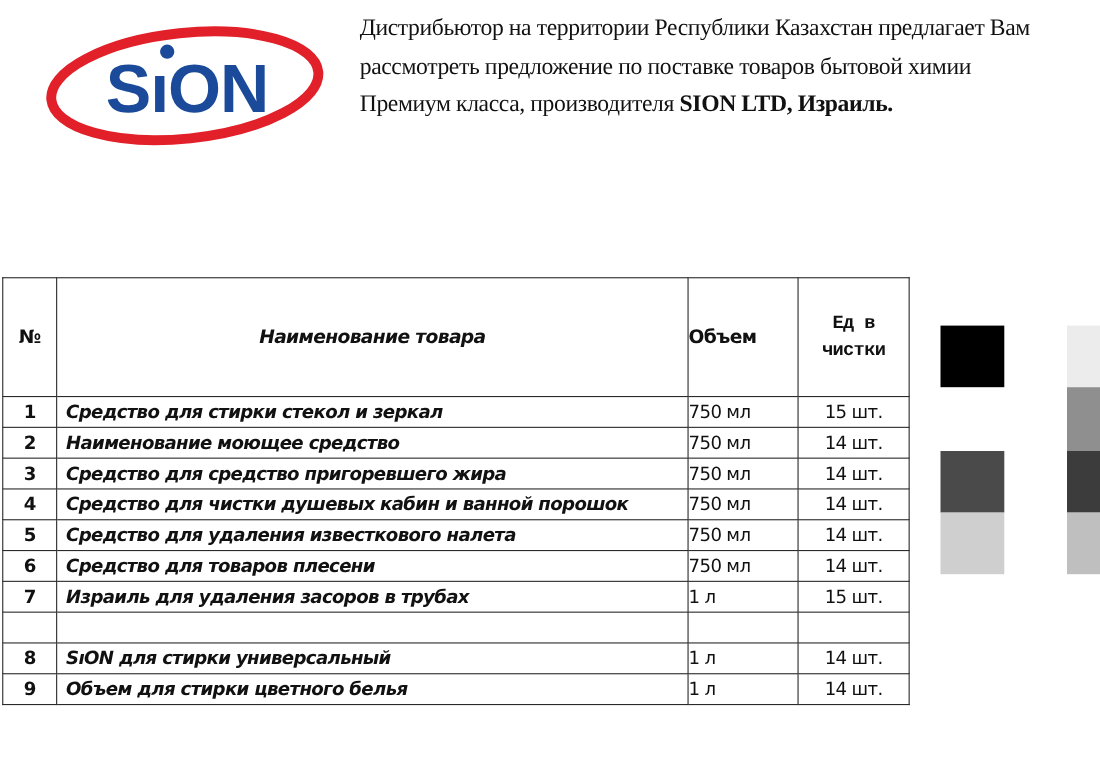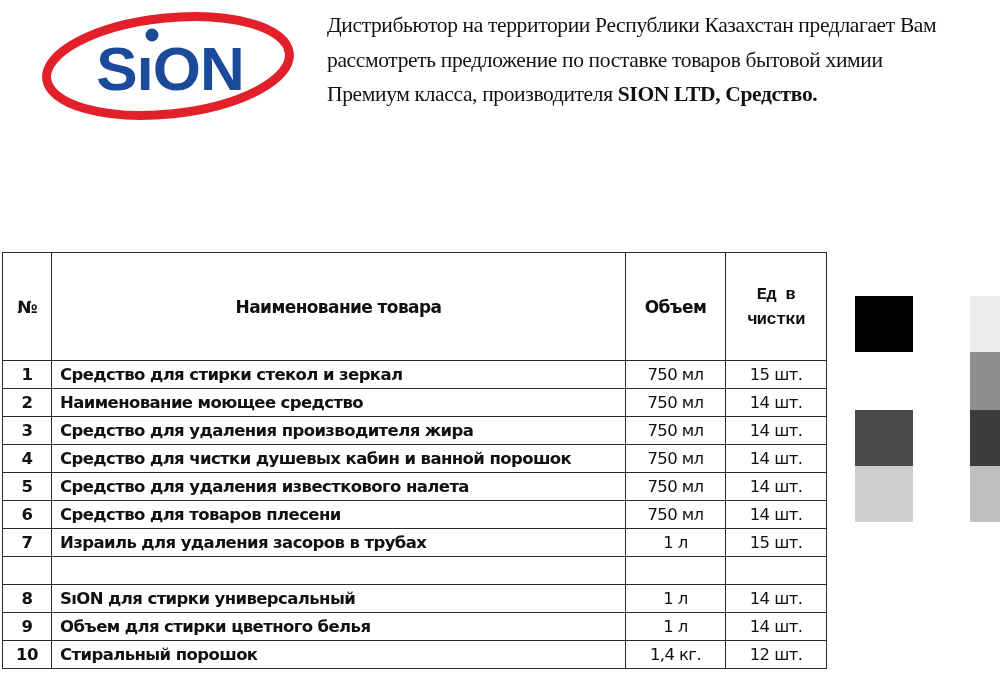--- a/index.html
+++ b/index.html
@@ -1,42 +1,42 @@
 <!DOCTYPE html>
 <html><head>
 <meta charset="utf-8">
 <style>
   html, body { margin: 0; padding: 0; }
   body {
     width: 1000px; height: 695px; position: relative; overflow: hidden;
     background: #ffffff; color: #111;
     font-family: "DejaVu Sans", sans-serif;
   }
-  .logo { position: absolute; left: 40px; top: 8px; width: 270px; height: 118px; }
+  .logo { position: absolute; left: 40px; top: 20px; width: 270px; height: 118px; }
   .intro {
     position: absolute; left: 327px; top: 8px; width: 680px;
     font-family: "Liberation Serif", serif; font-size: 21.5px; line-height: 34.5px;
     color: #111; letter-spacing: -0.35px;
   }
   .intro .line { display: block; white-space: nowrap; }
   .intro b { font-weight: bold; }
 
   .tbl {
     position: absolute; left: 2px; top: 252px; border-collapse: collapse;
     font-family: "DejaVu Sans", sans-serif;
   }
   .tbl td, .tbl th {
     border: 1.4px solid #2a2a2a; padding: 0; height: 27px;
     font-size: 16.5px; line-height: 16px; letter-spacing: -0.6px;
   }
   .tbl th { height: 107px; font-weight: bold; font-size: 17px; }
   .c-no { width: 48px; text-align: center; font-weight: bold; }
-  .c-name { width: 565px; text-align: left; font-weight: bold; padding-left: 8px !important; }
+  .c-name { width: 565px; text-align: left; font-weight: bold; padding-left: 8px !important; font-style: italic; }
   .tbl th.c-name { text-align: center; padding-left: 0 !important; }
-  .c-vol { width: 99px; text-align: center; font-weight: normal; }
+  .c-vol { width: 99px; text-align: left; font-weight: normal; }
   .c-box { width: 100px; text-align: center; font-weight: normal; }
   .tbl th.c-vol, .tbl th.c-box { font-weight: bold; }
   .tbl th.c-box { line-height: 25px; font-family: Liberation Mono, monospace; }
   .tbl tr.empty td { height: 27px; }
 
   .sw { position: absolute; }
 </style>
 </head>
 <body>
 
@@ -45,21 +45,21 @@
     <ellipse cx="128" cy="58" rx="122" ry="48" fill="none" stroke="#e2202a" stroke-width="9" transform="rotate(-6 128 58)"></ellipse>
     <ellipse cx="128" cy="58" rx="112" ry="40" fill="#ffffff" transform="rotate(-6 128 58)"></ellipse>
     <text x="130" y="82" text-anchor="middle" font-family="Liberation Sans, sans-serif" font-weight="bold" font-size="62" fill="#1b4a9a" letter-spacing="-1">SıON</text>
     <circle cx="112" cy="27" r="7.5" fill="#1b4a9a" stroke="#ffffff" stroke-width="2"></circle>
   </svg>
 </div>
 
 <div class="intro">
   <span class="line">Дистрибьютор на территории Республики Казахстан предлагает Вам</span>
   <span class="line">рассмотреть предложение по поставке товаров бытовой химии</span>
-  <span class="line"><span>Премиум класса,  производителя </span><b>SION LTD, Средство.</b></span>
+  <span class="line"><span>Премиум класса,  производителя </span><b>SION LTD, Израиль.</b></span>
 </div>
 
 <table class="tbl" id="product-table">
   <thead>
     <tr>
       <th class="c-no">№</th>
       <th class="c-name">Наименование товара</th>
       <th class="c-vol">Объем</th>
       <th class="c-box"><span>Ед в</span><br><span>чистки</span></th>
     </tr>
@@ -72,21 +72,21 @@
         <td class="c-box">15 шт.</td>
       </tr>
       <tr>
         <td class="c-no">2</td>
         <td class="c-name">Наименование моющее средство</td>
         <td class="c-vol">750 мл</td>
         <td class="c-box">14 шт.</td>
       </tr>
       <tr>
         <td class="c-no">3</td>
-        <td class="c-name">Средство для удаления производителя жира</td>
+        <td class="c-name">Средство для средство пригоревшего жира</td>
         <td class="c-vol">750 мл</td>
         <td class="c-box">14 шт.</td>
       </tr>
       <tr>
         <td class="c-no">4</td>
         <td class="c-name">Средство для чистки душевых кабин и ванной порошок</td>
         <td class="c-vol">750 мл</td>
         <td class="c-box">14 шт.</td>
       </tr>
       <tr>
@@ -118,26 +118,20 @@
         <td class="c-name">SıON для стирки универсальный</td>
         <td class="c-vol">1 л</td>
         <td class="c-box">14 шт.</td>
       </tr>
       <tr>
         <td class="c-no">9</td>
         <td class="c-name">Объем для стирки цветного белья</td>
         <td class="c-vol">1 л</td>
         <td class="c-box">14 шт.</td>
       </tr>
-      <tr>
-        <td class="c-no">10</td>
-        <td class="c-name">Стиральный порошок</td>
-        <td class="c-vol">1,4 кг.</td>
-        <td class="c-box">12 шт.</td>
-      </tr>
     </tbody>
 </table>
 
 <div id="swatches">
     <div class="sw" style="left: 855px; top: 296px; width: 58px; height: 56px; background: rgb(0, 0, 0);"></div>
     <div class="sw" style="left: 855px; top: 410px; width: 58px; height: 56px; background: rgb(74, 74, 74);"></div>
     <div class="sw" style="left: 855px; top: 466px; width: 58px; height: 56px; background: rgb(207, 207, 207);"></div>
     <div class="sw" style="left: 970px; top: 296px; width: 30px; height: 56px; background: rgb(236, 236, 236);"></div>
     <div class="sw" style="left: 970px; top: 352px; width: 30px; height: 58px; background: rgb(143, 143, 143);"></div>
     <div class="sw" style="left: 970px; top: 410px; width: 30px; height: 56px; background: rgb(60, 60, 60);"></div>

